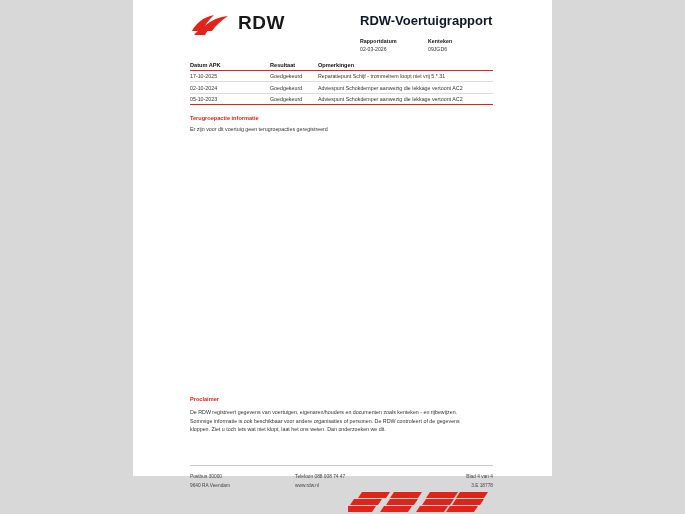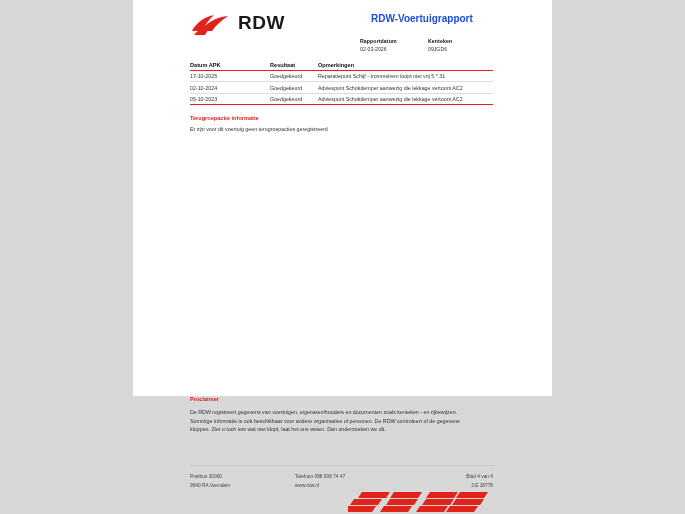--- a/index.html
+++ b/index.html
@@ -9,21 +9,21 @@
     width: 685px;
     height: 514px;
     overflow: hidden;
     font-family: "Liberation Sans", sans-serif;
   }
   .page {
     position: absolute;
     left: 133px;
     top: 0;
     width: 419px;
-    height: 396px;
+    height: 476px;
     background: #ffffff;
   }
   .content {
     position: absolute;
     left: 57px;
     top: 0;
     width: 308px;
     height: 514px;
   }
 
@@ -52,24 +52,23 @@
     top: 0px;
     font-size: 19px;
     font-weight: bold;
     letter-spacing: 0.5px;
     color: #1a1a1a;
   }
   .doc-title {
     position: absolute;
     left: 170px;
     top: 13px;
-    font-size: 10px;
-    font-weight: bold;
-    color: #1d4ed8;
-    margin-left: 11px;
+    font-size: 13px;
+    font-weight: bold;
+    color: #0f172a;
   }
   .meta {
     position: absolute;
     left: 170px;
     top: 38px;
     width: 145px;
     display: flex;
   }
   .meta-col { width: 68px; }
   .meta-label {

